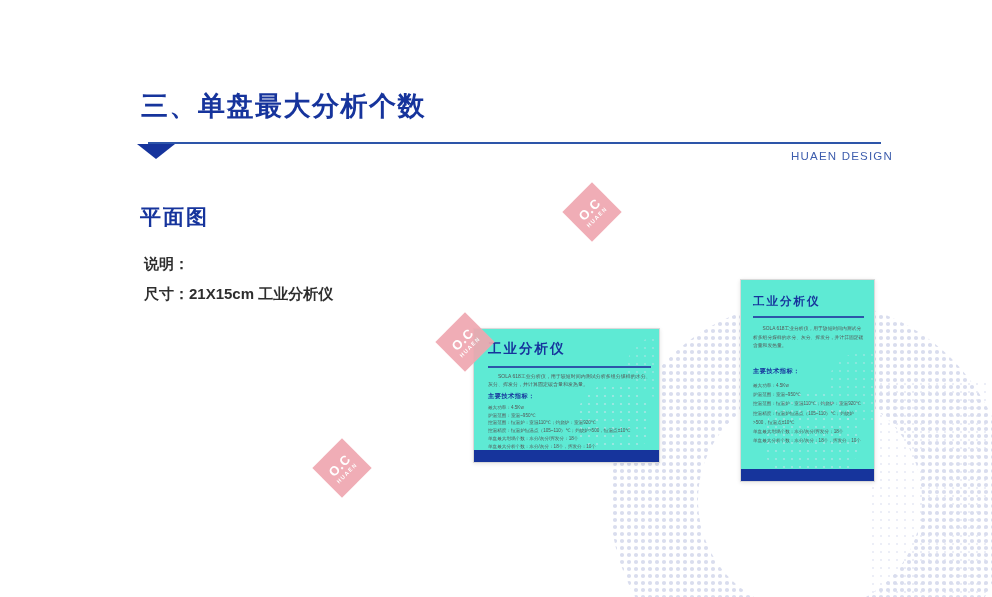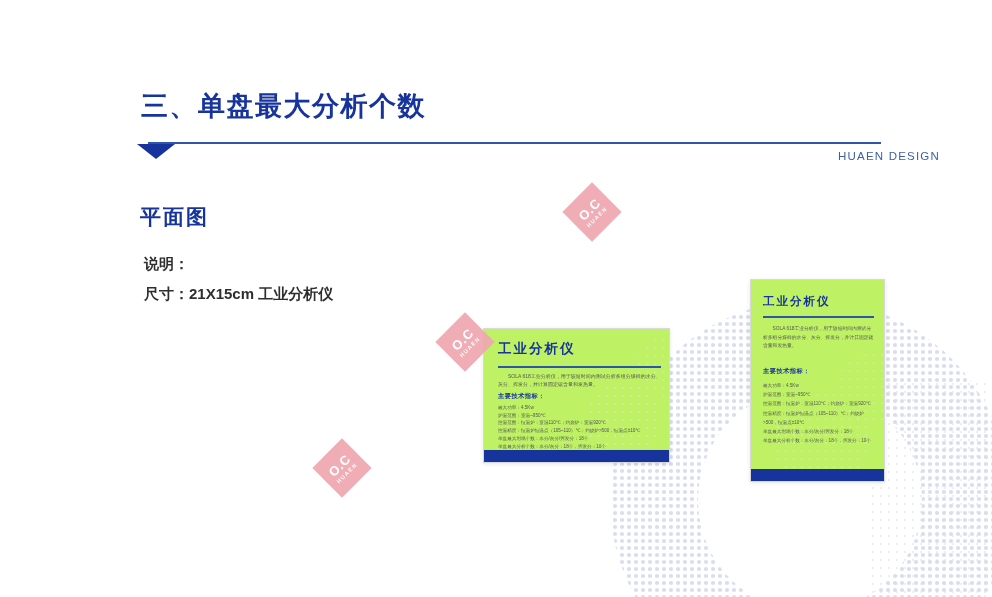--- a/index.html
+++ b/index.html
@@ -16,35 +16,35 @@
   .header-rule{
     position:absolute;left:148px;top:142px;width:733px;height:2px;background:#2d55a9;
   }
   .header-triangle{
     position:absolute;left:137px;top:144px;width:0;height:0;
     border-left:19px solid transparent;border-right:19px solid transparent;
     border-top:15px solid #16349c;
   }
   .brand{
     position:absolute;left:791px;top:150px;font-size:11.5px;color:#3d5dad;
-    letter-spacing:1.2px;white-space:nowrap;margin-left:47px;
+    letter-spacing:1.2px;white-space:nowrap;
   }
   
   .section-title{
     position:absolute;left:140px;top:203px;font-size:21px;font-weight:800;
     color:#16349c;letter-spacing:2px;white-space:nowrap;
   }
   .notes{position:absolute;left:144px;top:249px;font-size:15px;font-weight:700;
     color:#2e2e2e;line-height:30px;white-space:nowrap;}
   
   .halftone{position:absolute;pointer-events:none;}
   
   .card{
-    position:absolute;background:#bef264;border:1px solid #d9d9d9;
-    box-shadow:0 1px 4px rgba(0,0,0,0.10);overflow:hidden;margin-left:10px;
+    position:absolute;background:#5eead4;border:1px solid #d9d9d9;
+    box-shadow:0 1px 4px rgba(0,0,0,0.10);overflow:hidden;
   }
   .card-h{left:473px;top:328px;width:187px;height:135px;}
   .card-v{left:740px;top:279px;width:135px;height:203px;}
   .card-title{position:absolute;font-weight:800;color:#16349c;letter-spacing:2px;white-space:nowrap;}
   .card-h .card-title{left:14px;top:11px;font-size:13.5px;}
   .card-v .card-title{left:12px;top:14px;font-size:11.5px;}
   .card-rule{position:absolute;height:2px;background:#2d55a9;}
   .card-h .card-rule{left:14px;right:8px;top:37px;}
   .card-v .card-rule{left:12px;right:10px;top:36px;}
   .card-desc{position:absolute;color:#555;text-indent:2em;}

